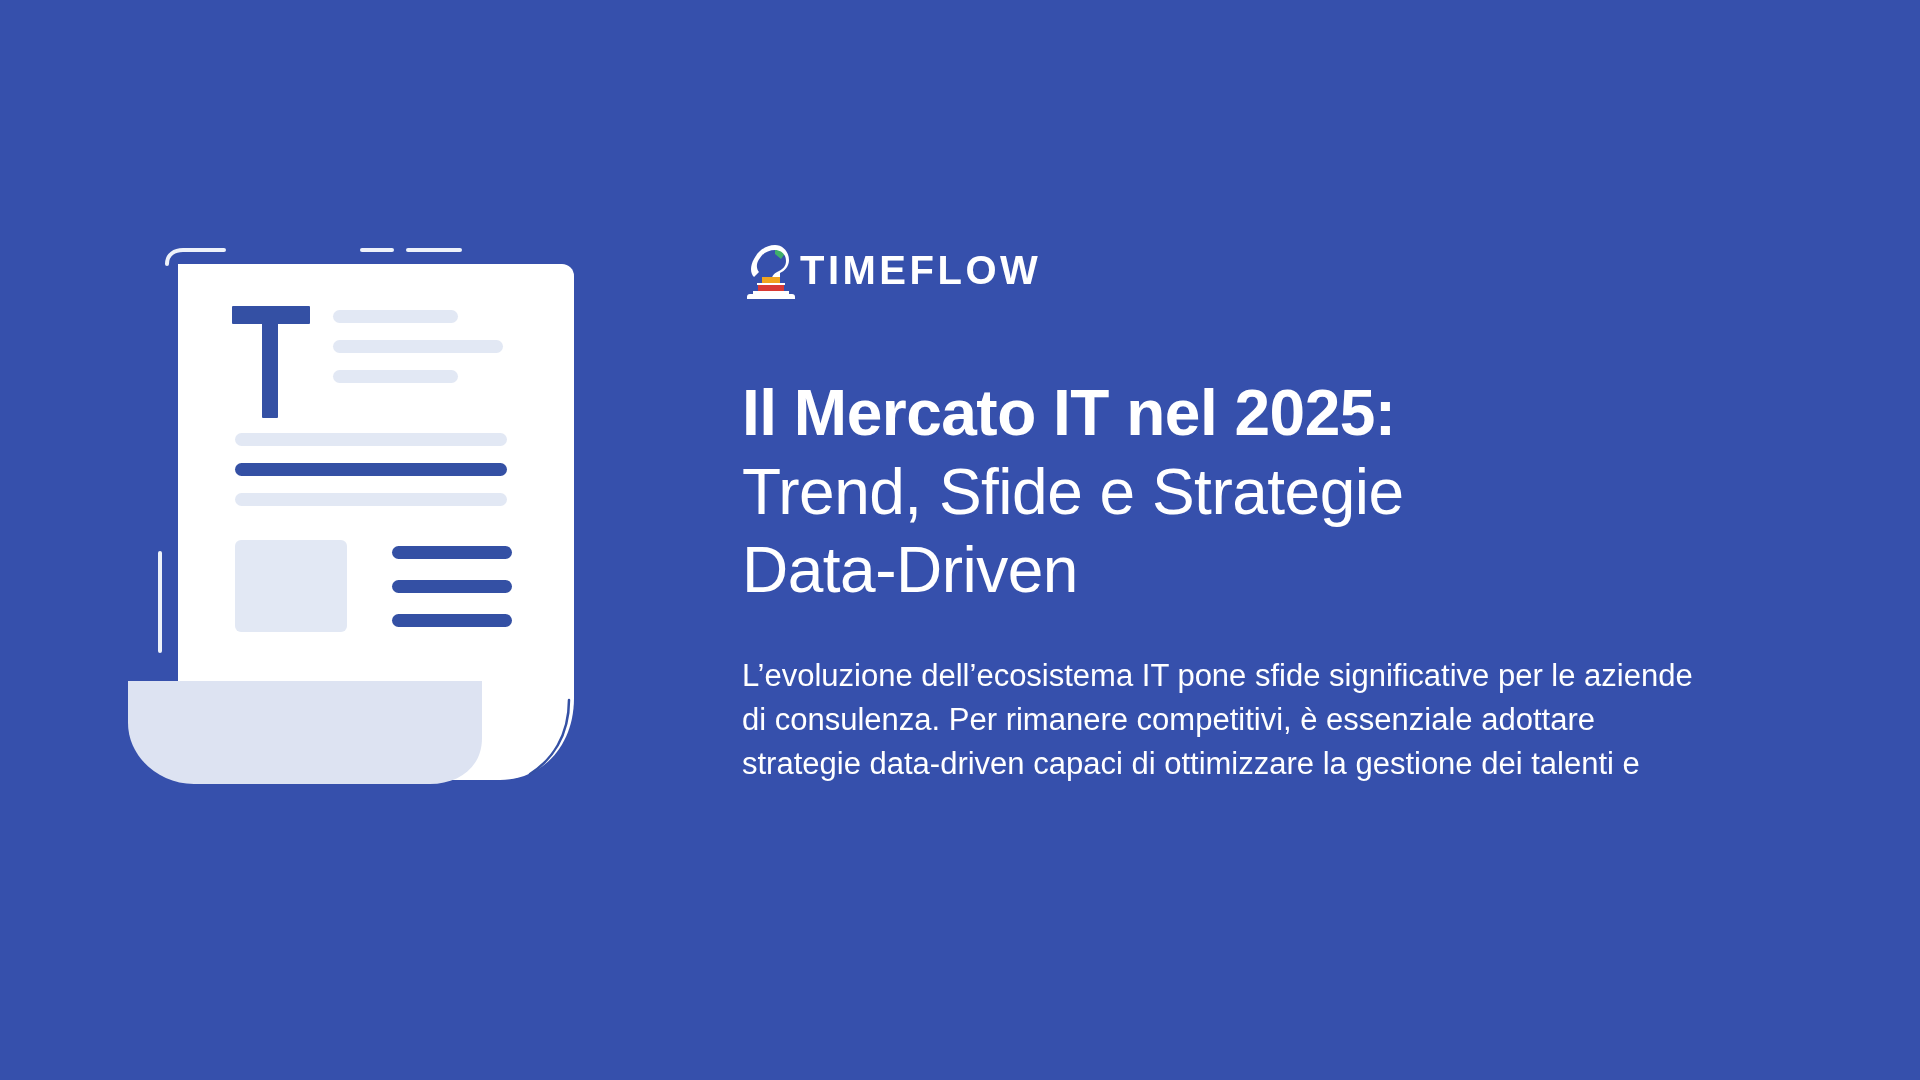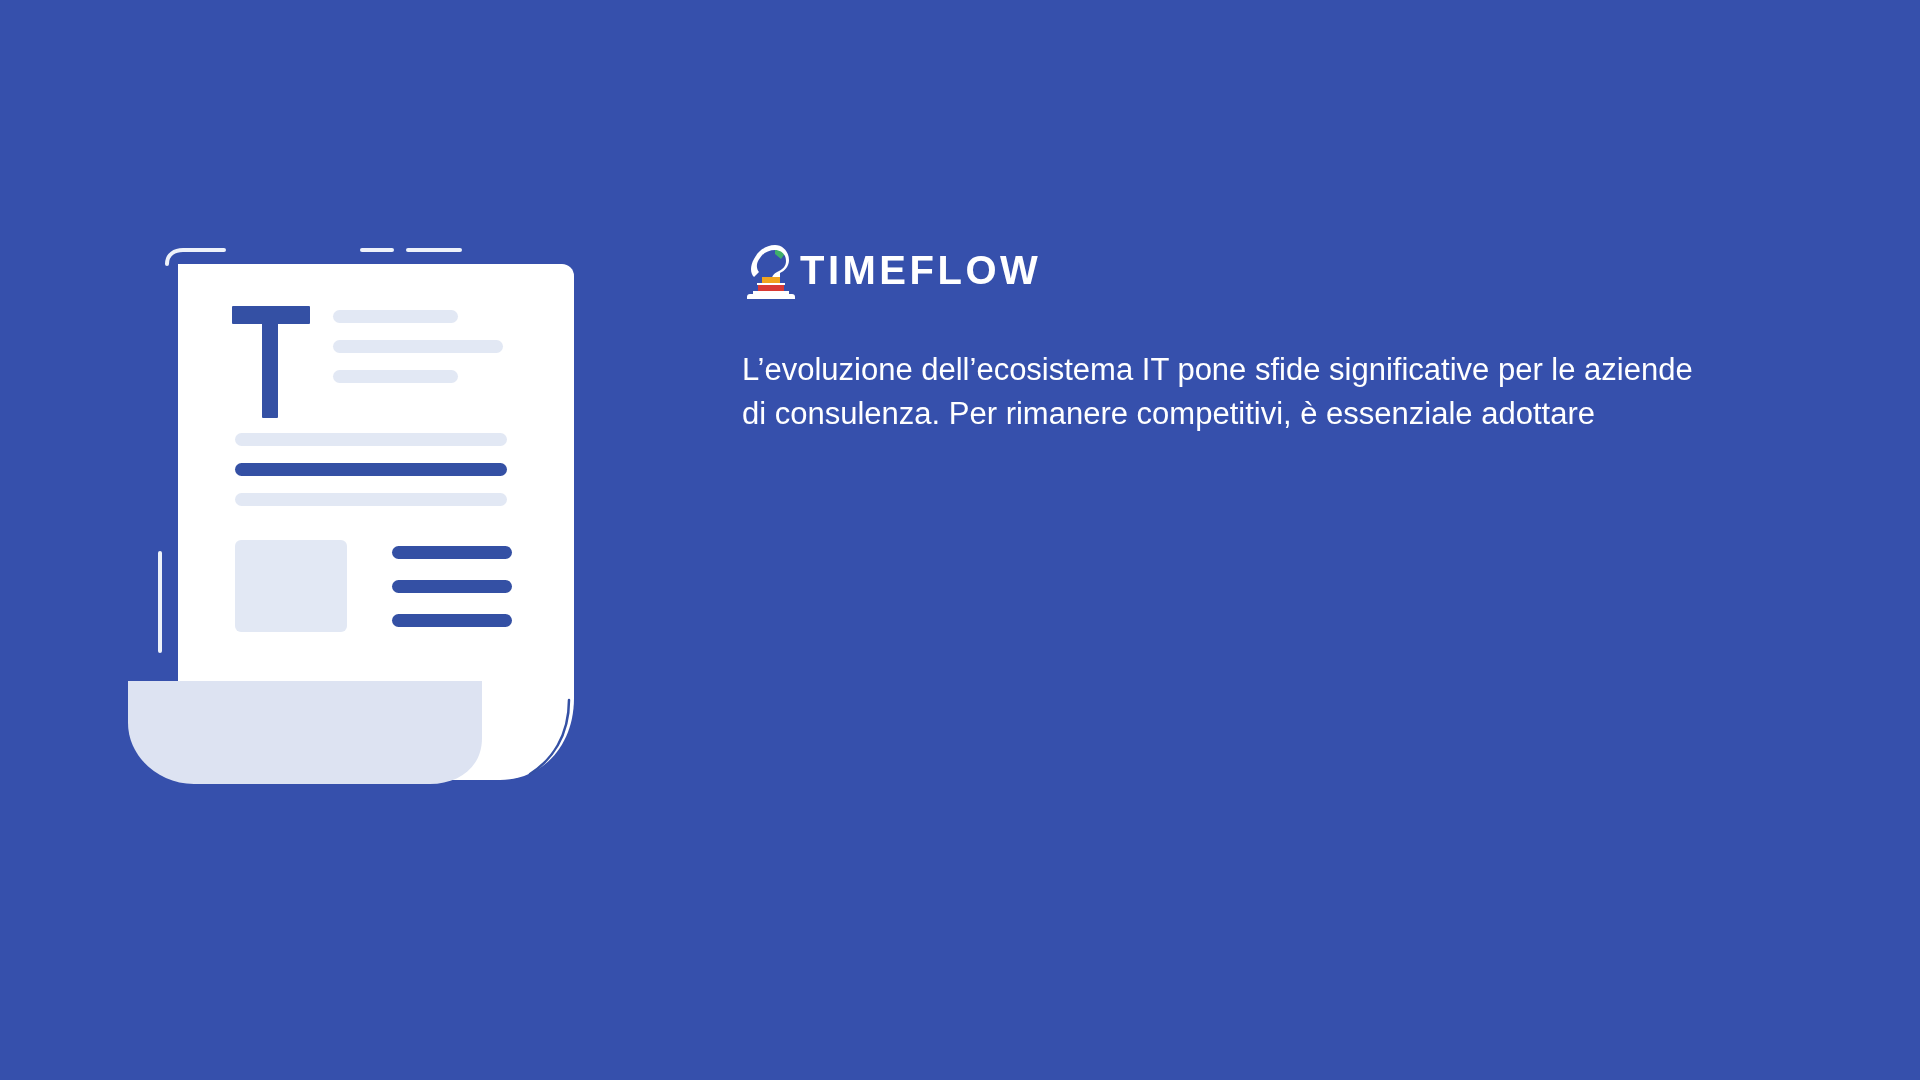--- a/index.html
+++ b/index.html
@@ -139,19 +139,25 @@
                C43 32 47 27 47 21 C47 13 41 6 33 6 Z" fill="#FFFFFF"></path>
       <path d="M20 38 L38 38 L38 44 L20 44 Z" fill="#F0A41E"></path>
       <path d="M15 44 L43 44 L43 46 L15 46 Z" fill="#FFFFFF"></path>
       <path d="M16 46 L42 46 L42 52 L16 52 Z" fill="#D93A34"></path>
       <path d="M11 52 L47 52 L47 55 L11 55 Z" fill="#FFFFFF"></path>
       <path d="M8 55 L50 55 C52 55 53 56 53 58 L53 60 L5 60 L5 58 C5 56 6 55 8 55 Z" fill="#FFFFFF"></path>
     </svg>
     <span class="logo-word">TIMEFLOW</span>
   </div>
 
+  <h1 class="headline">
+    <span class="ln ln-1">Il Mercato IT nel 2025:</span>
+    <span class="ln ln-2">Trend, Sfide e Strategie</span>
+    <span class="ln ln-3">Data-Driven</span>
+  </h1>
 
   <p class="lead">
     <span class="pl">L’evoluzione dell’ecosistema IT pone sfide significative per le aziende</span>
     <span class="pl">di consulenza. Per rimanere competitivi, è essenziale adottare</span>
+    <span class="pl">strategie data-driven capaci di ottimizzare la gestione dei talenti e</span>
   </p>
 
 </div>
 
 </body></html>

